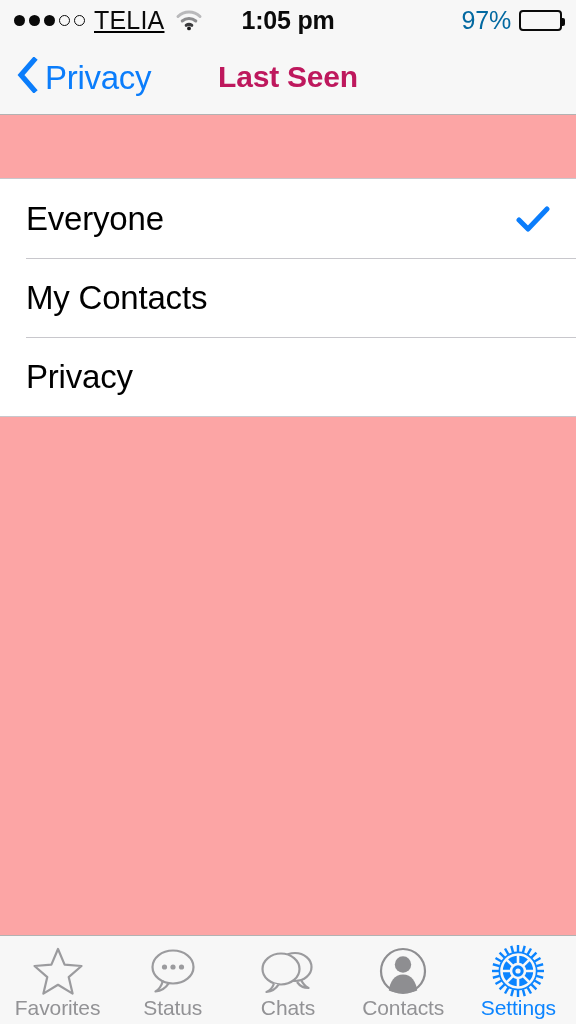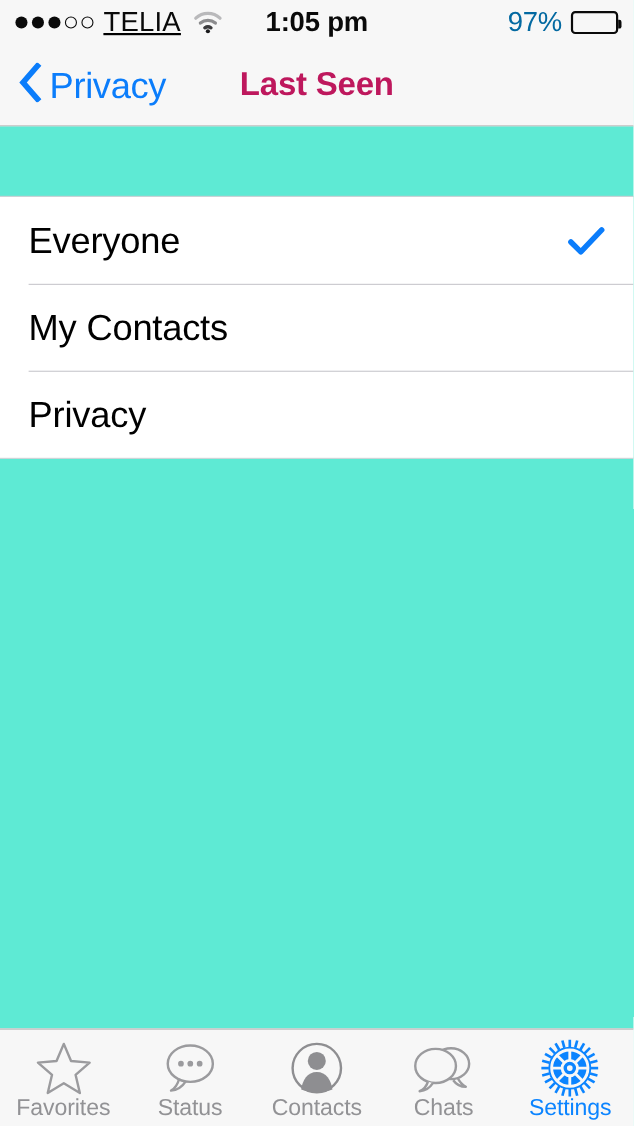--- a/index.html
+++ b/index.html
@@ -147,21 +147,21 @@
     letter-spacing: -0.2px;
     pointer-events: none;
   }
 
   
   .content {
     position: absolute;
     top: 115px; left: 0;
     width: 576px;
     bottom: 89px;
-    background: #5eead4;
+    background: #fca5a5;
     overflow: hidden;
   }
   .section-gap-top {
     height: 64px;
     border-bottom: 1px solid #c8c7cc;
     box-sizing: border-box;
   }
   .list-group {
     background: #ffffff;
     border-bottom: 1px solid #c8c7cc;
@@ -323,39 +323,39 @@
         <circle cx="17.5" cy="21" r="2.6" fill="#9b9b9e"></circle>
         <circle cx="26" cy="21" r="2.6" fill="#9b9b9e"></circle>
         <circle cx="34.5" cy="21" r="2.6" fill="#9b9b9e"></circle>
       </svg>
     </span>
     <span class="tab-label">Status</span>
   </div>
 
   <div class="tab-item">
     <span class="tab-icon">
-      <svg width="52" height="50" viewBox="0 0 52 50" aria-hidden="true">
-        <circle cx="26" cy="25" r="22" fill="none" stroke="#8e8e91" stroke-width="2.2"></circle>
-        <circle cx="26" cy="18.5" r="8.2" fill="#8e8e91"></circle>
-        <path d="M26 28.5 C17.5 28.5 12.8 36 11.8 44.5 C16 46.5 21 47 26 47 C31 47 36 46.5 40.2 44.5 C39.2 36 34.5 28.5 26 28.5 Z" fill="#8e8e91"></path>
-      </svg>
-    </span>
-    <span class="tab-label">Contacts</span>
-  </div>
-
-  <div class="tab-item">
-    <span class="tab-icon">
       <svg width="56" height="50" viewBox="0 0 56 50" aria-hidden="true">
         <ellipse cx="35" cy="21" rx="16.5" ry="14" fill="none" stroke="#9b9b9e" stroke-width="2.2"></ellipse>
         <path d="M41 33.8 C43 38 45.5 40.5 48.5 42 C44 42 39.5 39.5 37 36" fill="none" stroke="#9b9b9e" stroke-width="2.2" stroke-linejoin="round"></path>
         <ellipse cx="21" cy="23" rx="18.5" ry="15.5" fill="#f7f7f7" stroke="#9b9b9e" stroke-width="2.2"></ellipse>
         <path d="M14 37.5 C12.5 42 10 44.5 6.5 46 C11.5 45.5 16 42.5 18.5 38.6" fill="#f7f7f7" stroke="#9b9b9e" stroke-width="2.2" stroke-linejoin="round"></path>
       </svg>
     </span>
     <span class="tab-label">Chats</span>
+  </div>
+
+  <div class="tab-item">
+    <span class="tab-icon">
+      <svg width="52" height="50" viewBox="0 0 52 50" aria-hidden="true">
+        <circle cx="26" cy="25" r="22" fill="none" stroke="#8e8e91" stroke-width="2.2"></circle>
+        <circle cx="26" cy="18.5" r="8.2" fill="#8e8e91"></circle>
+        <path d="M26 28.5 C17.5 28.5 12.8 36 11.8 44.5 C16 46.5 21 47 26 47 C31 47 36 46.5 40.2 44.5 C39.2 36 34.5 28.5 26 28.5 Z" fill="#8e8e91"></path>
+      </svg>
+    </span>
+    <span class="tab-label">Contacts</span>
   </div>
 
   <div class="tab-item active">
     <span class="tab-icon">
       <svg width="52" height="52" viewBox="0 0 52 52" aria-hidden="true">
         <g fill="#0b84ff">
 
           <g>
             <rect x="24.8" y="0" width="2.4" height="7"></rect>
             <rect x="24.8" y="45" width="2.4" height="7"></rect>

